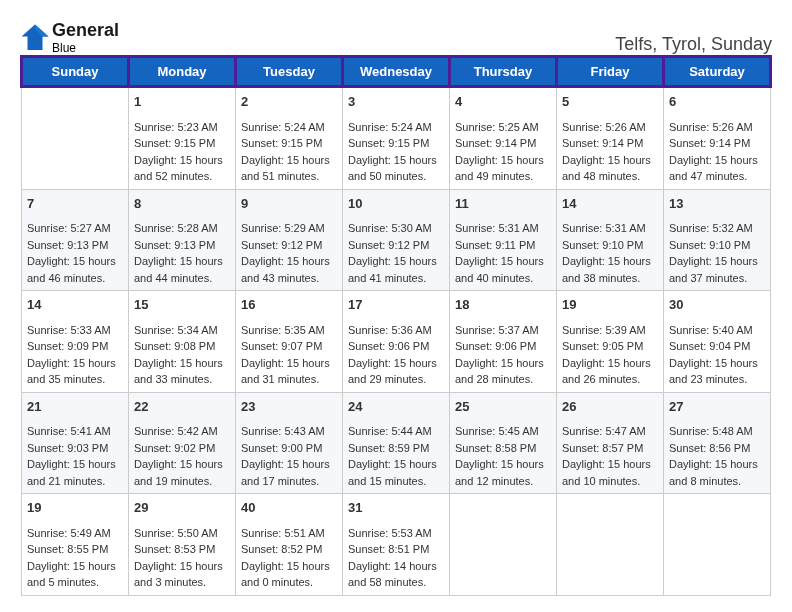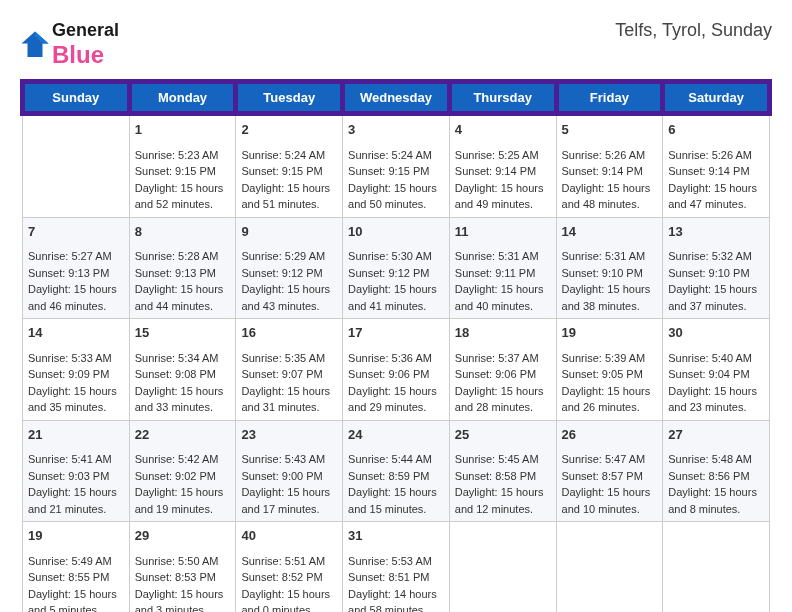--- a/index.html
+++ b/index.html
@@ -6,22 +6,21 @@
     body {
       font-family: Arial, sans-serif;
       background: #fff;
       width: 792px;
       min-height: 612px;
       padding: 20px;
     }
     .header {
       display: flex;
       justify-content: space-between;
-      align-items: flex-start;
-      margin-bottom: 10px;
+      align-items: flex-end;
     }
     .logo {
       display: flex;
       align-items: center;
     }
     .logo-icon {
       width: 30px;
       height: 30px;
       margin-right: 2px;
     }
@@ -41,21 +40,21 @@
       width: 100%;
       border-collapse: collapse;
       font-size: 11px;
     }
     thead tr th {
       background: #1565c0;
       color: #fff;
       padding: 6px 0;
       font-size: 13px;
       font-weight: bold;
-      border: 5px solid #4c1d95;
+      border: 3px solid #4c1d95;
     }
     tbody tr td {
       border: 1px solid #ccc;
       vertical-align: top;
       padding: 4px 5px;
       min-height: 70px;
       color: #333;
       line-height: 1.5;
     }
     tbody tr:nth-child(even) td {
@@ -83,21 +82,21 @@
 <body>
 
 <div class="header">
   <div class="logo">
     <svg class="logo-icon" viewBox="0 0 40 40">
       <polygon points="20,2 38,18 30,18 30,36 10,36 10,18 2,18" fill="#1565c0"></polygon>
       <polygon points="20,2 38,18 30,18 20,8" fill="#1976d2"></polygon>
     </svg>
     <div>
       <div style="font-size:18px;font-weight:bold;color:#1a1a1a;">General</div>
-      <div style="font-size:24px;font-weight:bold;color:#ec4899;">Blue</div>
+      <div style="font-size:12px;font-weight:normal;color:#000000;">Blue</div>
     </div>
   </div>
   <div class="title-area">
     <div class="subtitle">Telfs, Tyrol, Sunday</div>
   </div>
 </div>
 
 <table>
   <thead>
     <tr>

